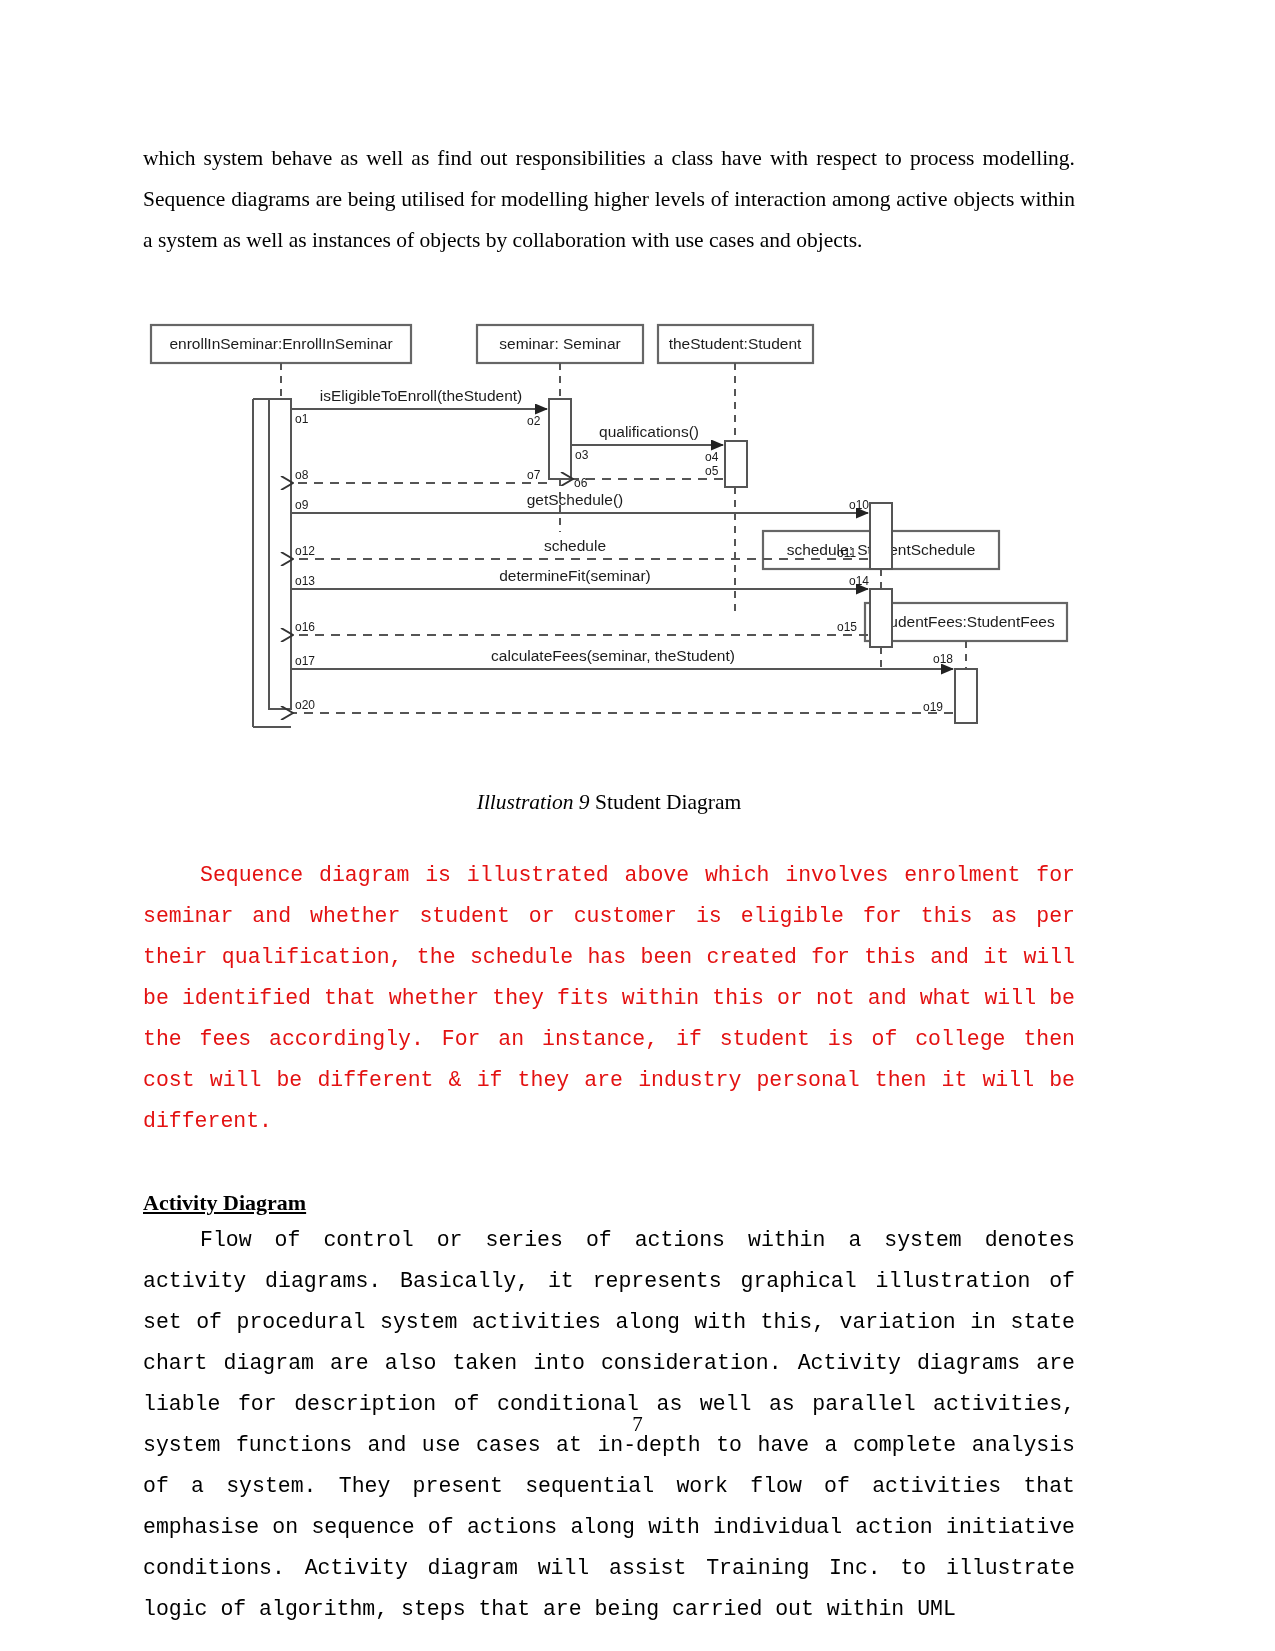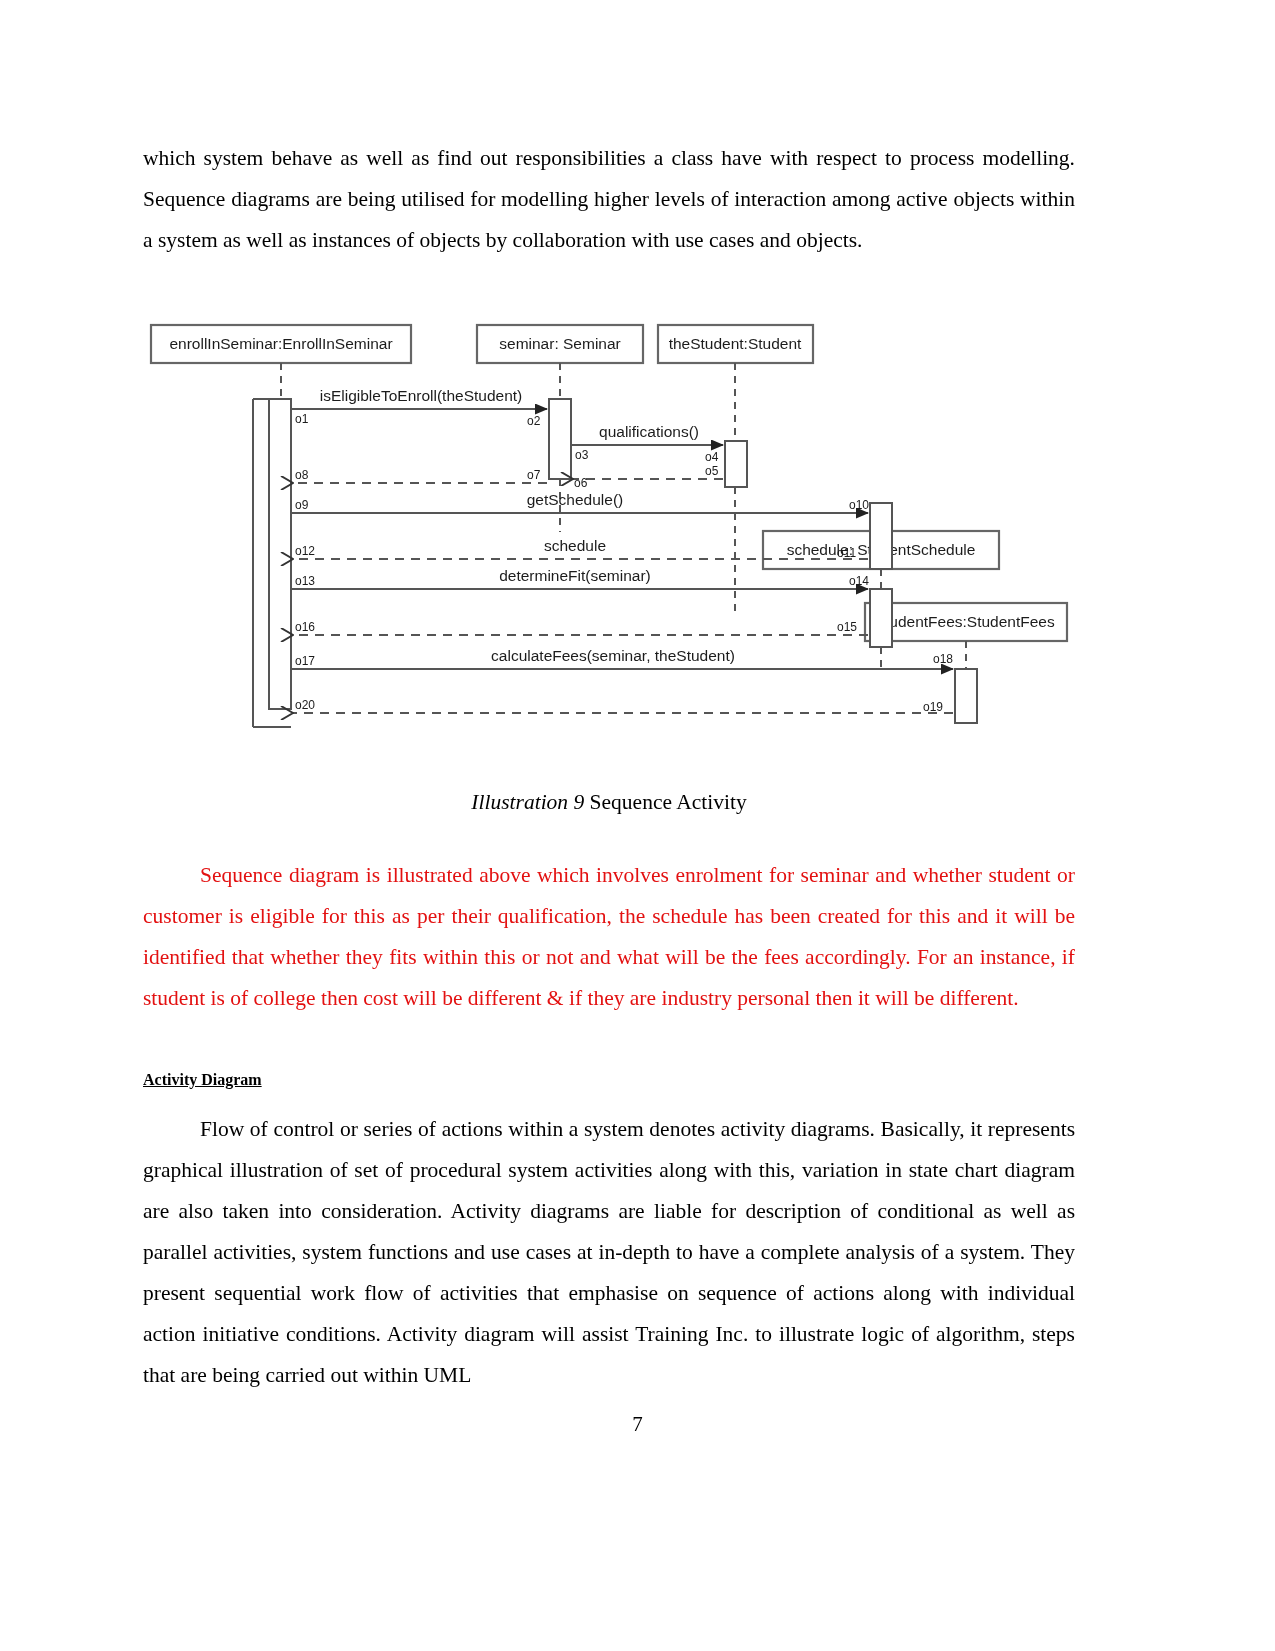--- a/index.html
+++ b/index.html
@@ -31,20 +31,21 @@
   p.body-text {
     margin: 0 0 0 0;
     font-size: 21.5px;
     line-height: 41px;
     text-align: justify;
     text-justify: inter-word;
     color: #000000;
   }
   p.body-text.indent {
     text-indent: 57px;
+    font-family: Liberation Mono, monospace;
   }
   p.red {
     color: #e31111;
   }
   .figure-wrap {
     margin-top: 56px;
     margin-bottom: 16px;
     width: 932px;
     display: block;
   }
@@ -56,22 +57,22 @@
     margin-top: 26px;
     text-align: center;
     font-size: 21.5px;
     line-height: 30px;
     color: #000000;
   }
   .caption .it {
     font-style: italic;
   }
   h2.section-heading {
-    margin: 30px 0 12px 0;
-    font-size: 16px;
+    margin: 30px 0 0 0;
+    font-size: 22px;
     line-height: 34px;
     font-weight: bold;
     text-decoration: underline;
     color: #000000;
   }
   .spacer-sm { height: 14px; }
   .spacer-md { height: 22px; }
   .page-number {
     position: absolute;
     left: 0;
@@ -219,21 +220,21 @@
           </g>
 
           <line x1="110" y1="82" x2="110" y2="410" stroke="#555555" stroke-width="2"></line>
           <line x1="110" y1="410" x2="148" y2="410" stroke="#555555" stroke-width="2"></line>
           <line x1="110" y1="82" x2="126" y2="82" stroke="#555555" stroke-width="2"></line>
 
         </svg>
       </div>
 
       <div class="caption">
-        <span class="it">Illustration 9</span><span> Sequence Activity</span>
+        <span class="it">Illustration 9</span><span> Student Diagram</span>
       </div>
     </div>
 
     <div class="spacer-md"></div>
 
     <p class="body-text red indent">Sequence diagram is illustrated above which involves enrolment for seminar and whether student or customer is eligible for this as per their qualification, the schedule has been created for this and it will be identified that whether they fits within this or not and what will be the fees accordingly. For an instance, if student is of college then cost will be different &amp; if they are industry personal then it will be different.</p>
 
     <div class="spacer-sm"></div>
 
     <h2 class="section-heading">Activity Diagram</h2>

